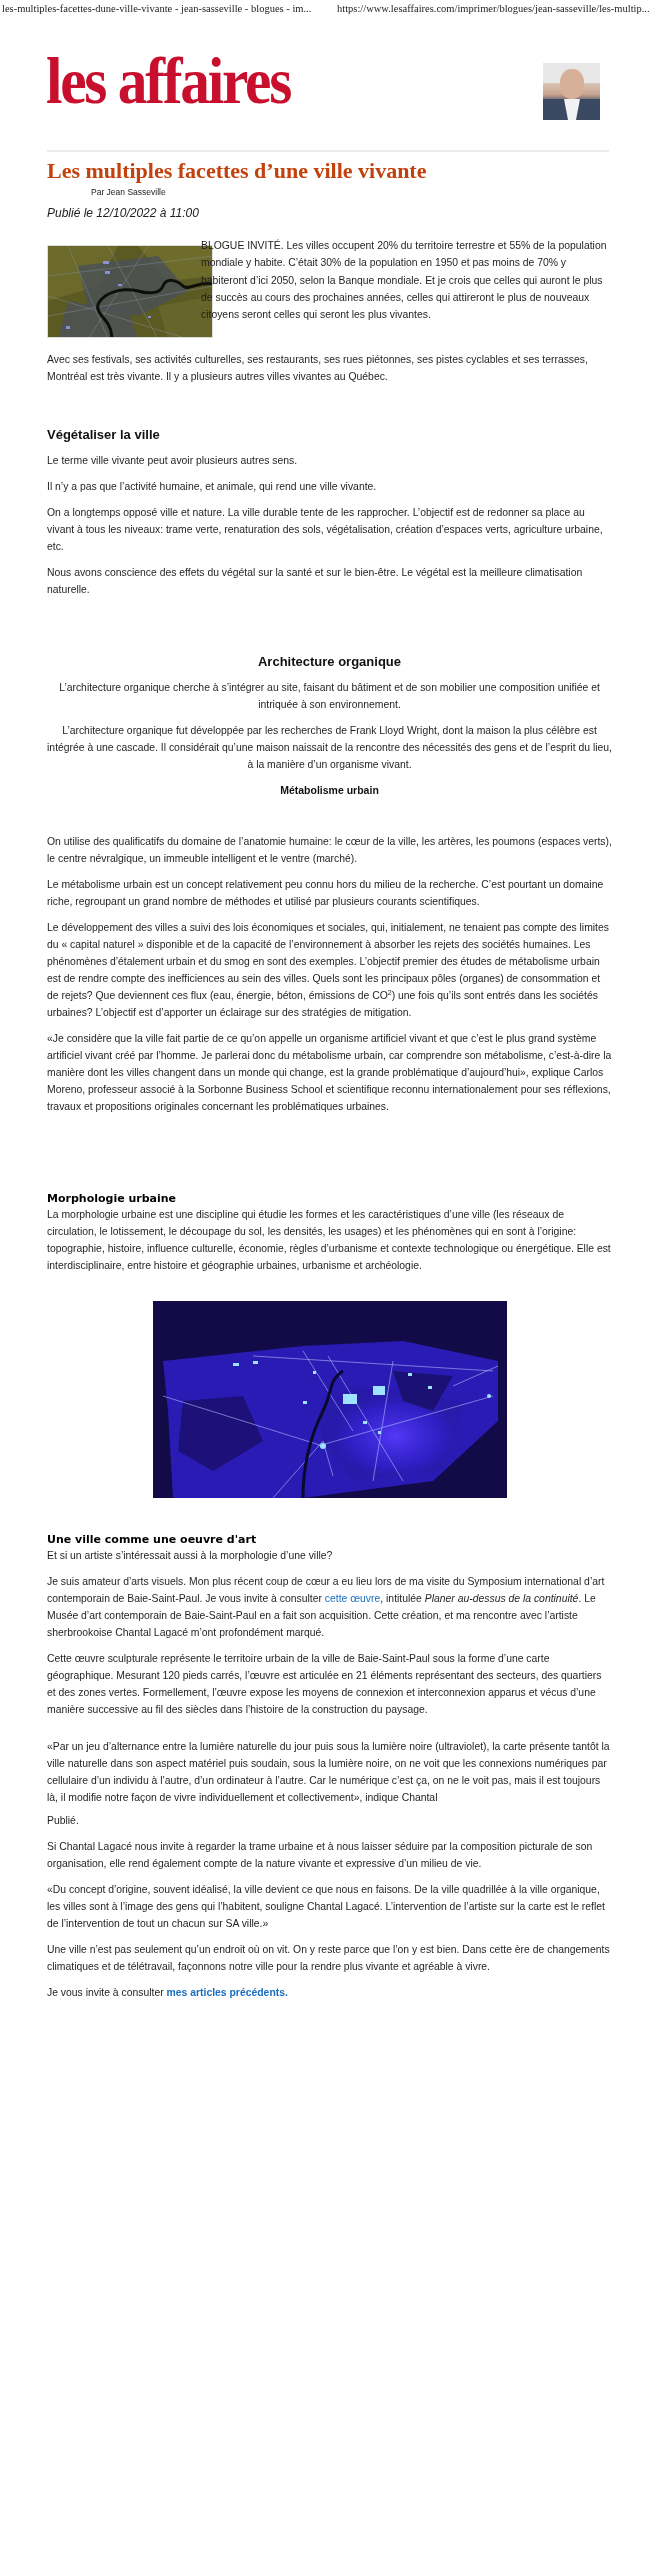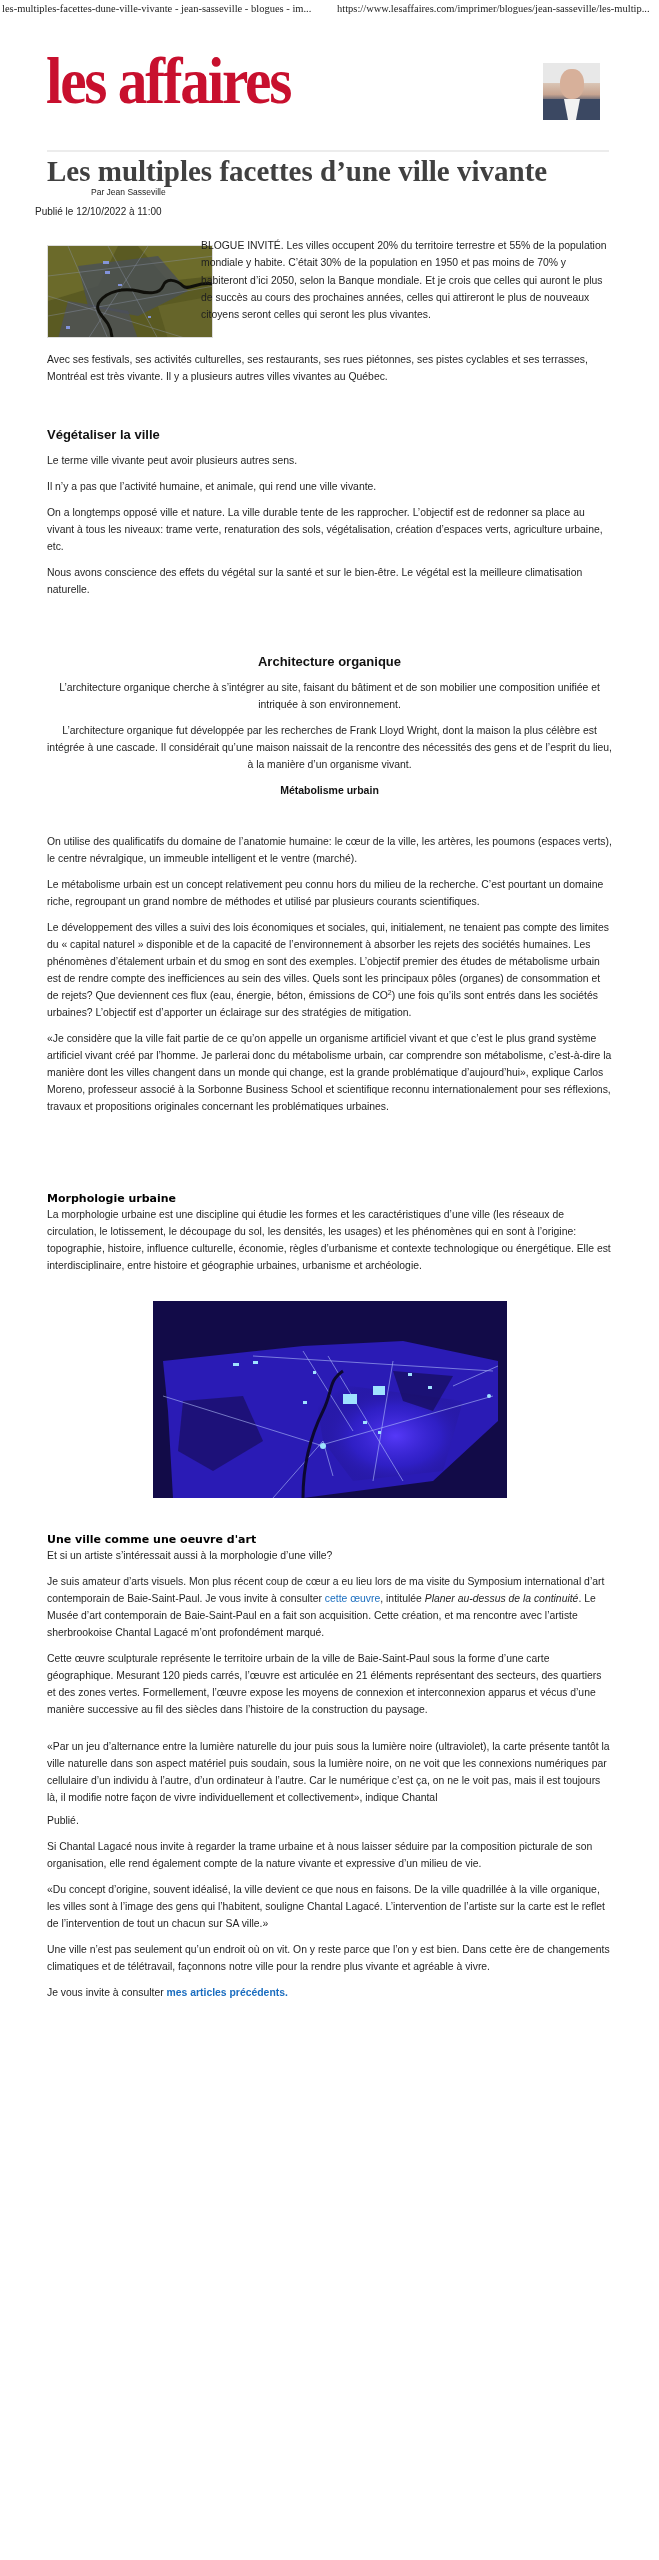--- a/index.html
+++ b/index.html
@@ -52,30 +52,30 @@
     clip-path: polygon(0 0, 100% 0, 75% 100%, 25% 100%);
   }
 
   .divider {
     position: absolute; left: 47px; top: 150px; width: 562px; height: 2px;
     background: #ececec;
   }
   .article-title {
     position: absolute; left: 47px; top: 158px; width: 570px;
     font-family: "Liberation Serif", serif;
-    font-weight: bold; font-size: 29px; color: #404040;
+    font-weight: bold; font-size: 22px; color: #c2410c;
     line-height: 26px;
   }
   .byline {
     position: absolute; left: 47px; top: 187px;
     font-size: 8.5px; color: #222; padding-left: 44px;
   }
   .pubdate {
-    position: absolute; left: 35px; top: 206px;
-    font-size: 10px; color: #222;
+    position: absolute; left: 47px; top: 206px;
+    font-size: 12px; color: #222; font-style: italic;
   }
 
   .thumb {
     position: absolute; left: 47px; top: 245px; width: 166px; height: 93px;
     background: #57561f;
     overflow: hidden;
     border: 1px solid #ddd;
   }
 
   .content {

